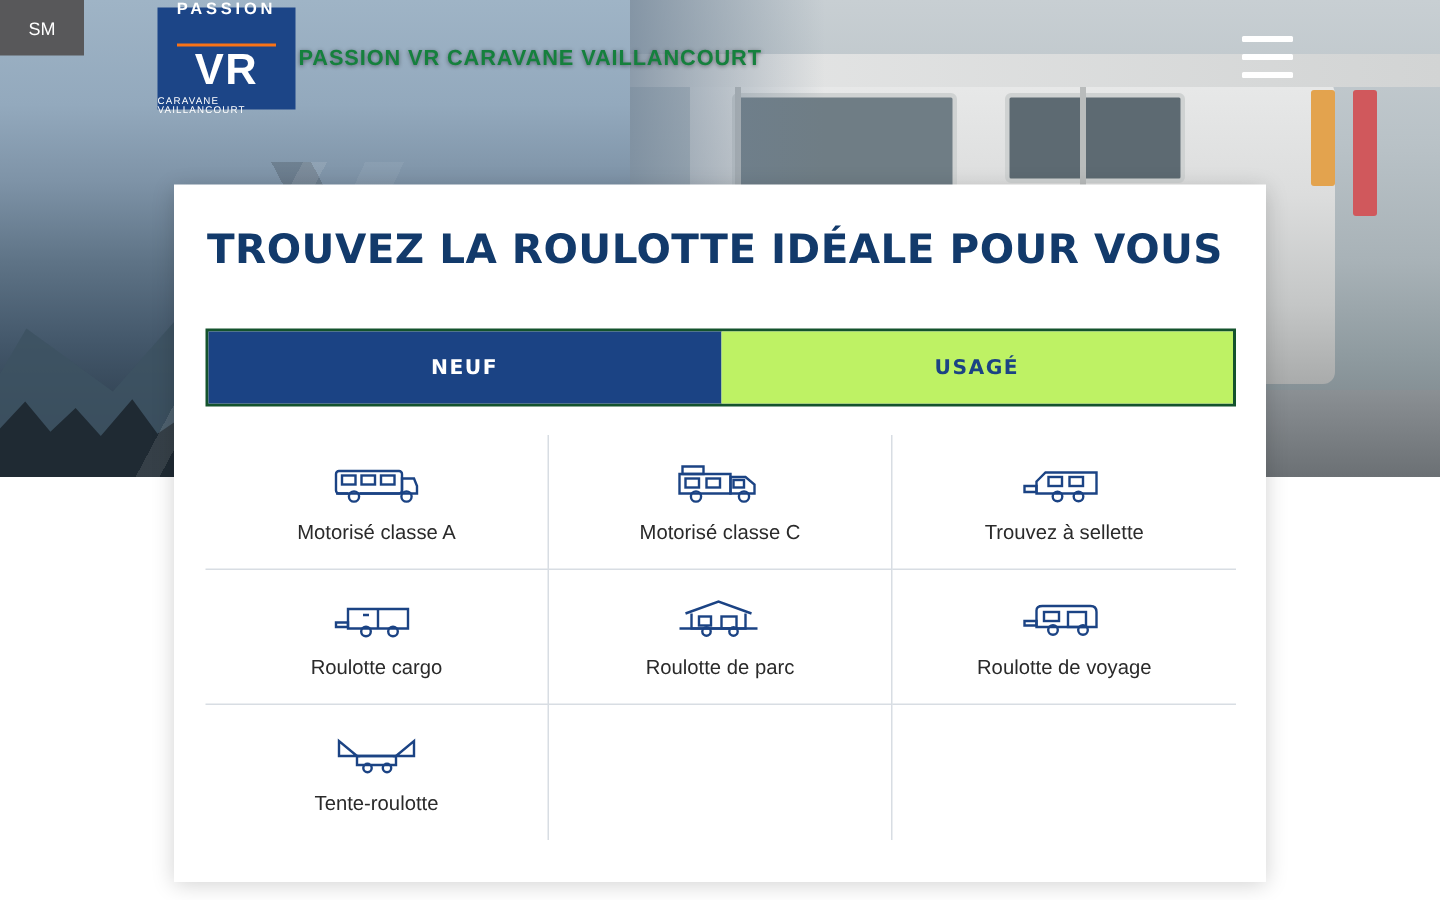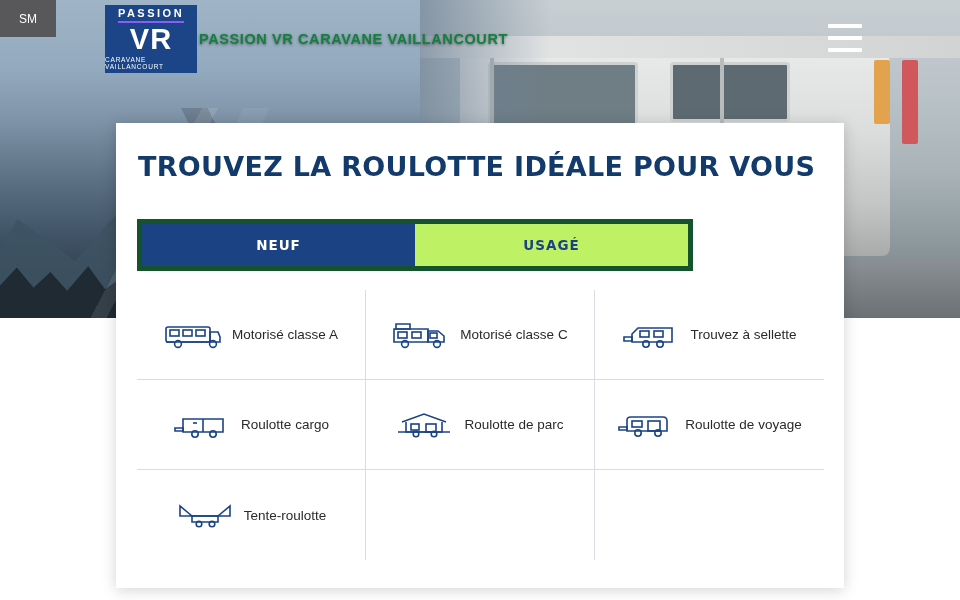--- a/index.html
+++ b/index.html
@@ -142,21 +142,21 @@
   .logo-wrap {
     position: absolute; left: 105px; top: 5px;
     width: 92px; height: 68px;
     background: #1c4587;
     display: flex; flex-direction: column; align-items: center; justify-content: center;
     color: #ffffff;
     line-height: 1;
   }
   .logo-top {
     font-size: 11px; letter-spacing: 2.5px; font-weight: bold;
-    border-bottom: 2px solid #8b5cf6; padding-bottom: 2px; margin-bottom: 2px;
+    border-bottom: 2px solid #f97316; padding-bottom: 17px; margin-bottom: 2px;
   }
   .logo-vr {
     font-size: 29px; font-weight: bold; letter-spacing: 1px;
   }
   .logo-bottom {
     font-size: 6.5px; letter-spacing: .8px; margin-top: 3px;
   }
   .brand-title {
     position: absolute; left: 199px; top: 31px;
     color: #15803d;
@@ -191,44 +191,44 @@
     font-size: 27px;
     font-weight: bold;
     color: #123a6b;
     letter-spacing: 0.3px;
     text-transform: uppercase;
     font-family: "DejaVu Sans", sans-serif;
   }
 
   .toggle-row {
     position: absolute; top: 96px; left: 21px;
-    width: 556px; height: 52px;
+    width: 687px; height: 52px;
     display: flex;
-    border: 5px solid #14532d;
+    border: 2px solid #14532d;
   }
   .toggle-btn {
     flex: 1;
     display: flex; align-items: center; justify-content: center;
     font-size: 13.5px; font-weight: bold; letter-spacing: 1px;
     text-transform: uppercase;
     cursor: pointer;
     font-family: "DejaVu Sans", sans-serif;
   }
   .toggle-btn.active { background: #1b4384; color: #ffffff; }
   .toggle-btn.inactive { background: #bef264; color: #1b4384; }
 
   .grid {
     position: absolute; top: 167px; left: 21px;
     width: 687px;
     display: grid;
     grid-template-columns: 1fr 1fr 1fr;
   }
   .cell {
     height: 90px;
-    display: flex; align-items: center; justify-content: center;
+    display: flex; flex-direction: column; align-items: center; justify-content: center;
     gap: 10px;
     cursor: pointer;
     border-bottom: 1px solid #d8dde3;
     border-right: 1px solid #d8dde3;
   }
   .cell:nth-child(3n) { border-right: none; }
   .grid .cell.empty { cursor: default; border-bottom: none; }
   .grid .r3 { border-bottom: none; }
   .cell-label {
     font-size: 13.5px;

